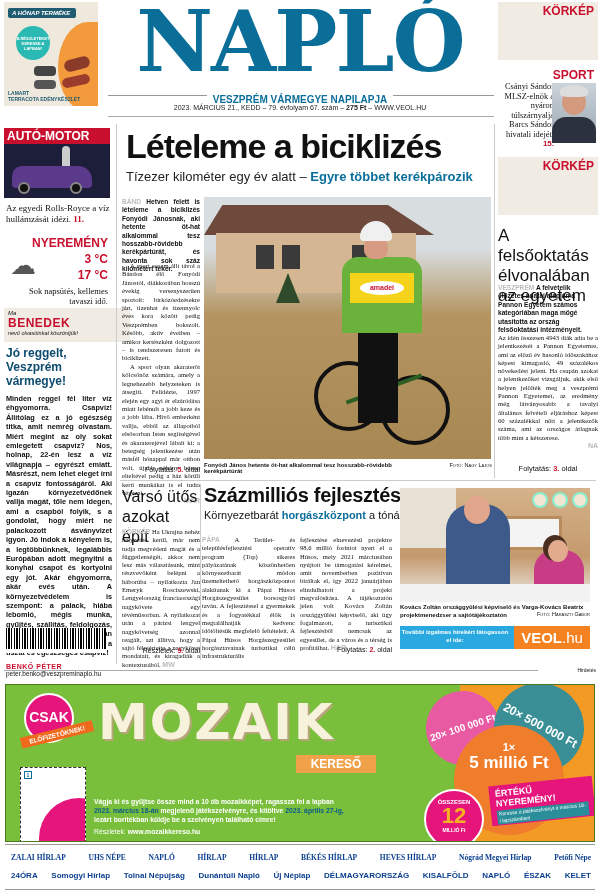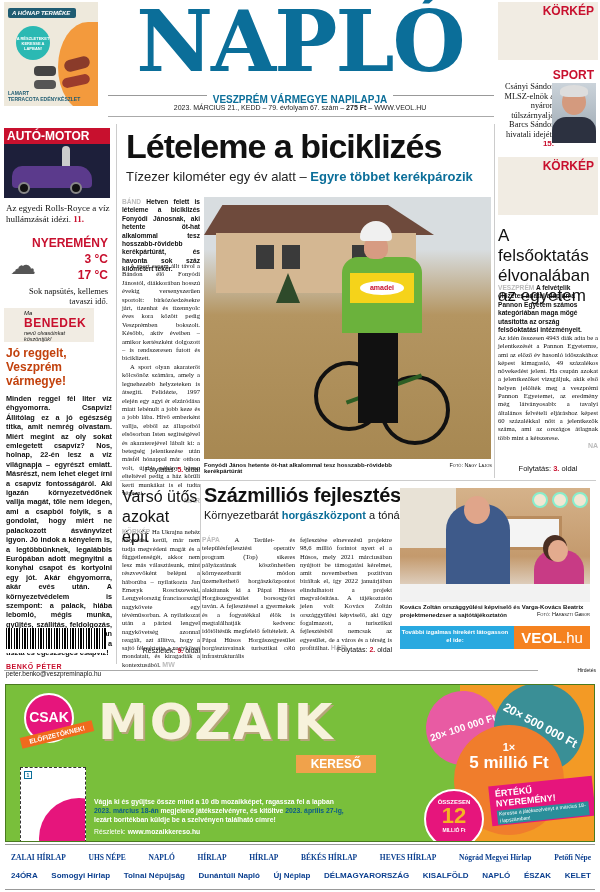--- a/index.html
+++ b/index.html
@@ -43,26 +43,26 @@
 #auto .wheel1,#auto .wheel2{position:absolute;top:54px;width:12px;height:12px;border-radius:50%;background:#111;border:2px solid #888}
 #auto .wheel1{left:14px}#auto .wheel2{left:66px}
 #auto .person{position:absolute;left:58px;top:18px;width:8px;height:30px;background:#ccc;border-radius:4px 4px 0 0}
 #autocap{left:6px;top:203px;width:106px;font:9px/11px "Liberation Serif",serif}
 #weather{left:4px;top:236px;width:106px;height:68px}
 #weather h3{position:absolute;right:2px;top:0;font:bold 12px "Liberation Sans",sans-serif;color:#c8102e}
 #weather .t1,#weather .t2{position:absolute;right:2px;font:bold 12px "Liberation Sans",sans-serif;color:#c8102e}
 #weather .t1{top:16px}#weather .t2{top:32px}
 #weather .cloud{position:absolute;left:6px;top:14px;font-size:26px;color:#555}
 #weather p{position:absolute;right:2px;top:50px;width:100px;text-align:right;font:8.5px/10px "Liberation Serif",serif}
-#nameday{left:4px;top:308px;width:90px;height:34px;background:#f1ece3;padding:2px 20px}
+#nameday{left:4px;top:308px;width:126px;height:34px;background:#f1ece3;padding:2px 4px}
 #nameday .ma{font:italic 6px "Liberation Sans",sans-serif}
 #nameday .nm{font:bold 12px "Liberation Sans",sans-serif;color:#c8102e;letter-spacing:.5px}
 #nameday .gr{font:italic 5.5px "Liberation Sans",sans-serif}
 #editorial{left:6px;top:346px;width:106px}
-#editorial h2{font:bold 12px/14px "Liberation Sans",sans-serif;color:#c2410c}
+#editorial h2{font:bold 12px/14px "Liberation Sans",sans-serif;color:#0c4a6e}
 #editorial p{margin-top:6px;font:bold 7.3px/9.4px "Liberation Sans",sans-serif;color:#111;text-align:justify}
 #editorial .auth{margin-top:6px;font:bold 7px "Liberation Sans",sans-serif;color:#c8102e;letter-spacing:.5px}
 #editorial .mail{font:6.5px "Liberation Sans",sans-serif}
 #barcode{left:6px;top:628px;width:100px;height:24px;background:repeating-linear-gradient(90deg,#000 0 1px,#fff 1px 2px,#000 2px 4px,#fff 4px 5px,#000 5px 6px,#fff 6px 8px)}
 #barcode .num{position:absolute;left:0;bottom:-1px;width:100px;height:4px;background:#fff}
 .vline{position:absolute;width:1px;background:#ccc}
 
 #lead-h{left:126px;top:126px;width:370px;font:bold 34px "Liberation Sans",sans-serif;letter-spacing:-1px;line-height:40px}
 #lead-sub{left:126px;top:169px;width:370px;font:13px "Liberation Sans",sans-serif;color:#222}
 #lead-sub b{color:#0b6e99}

